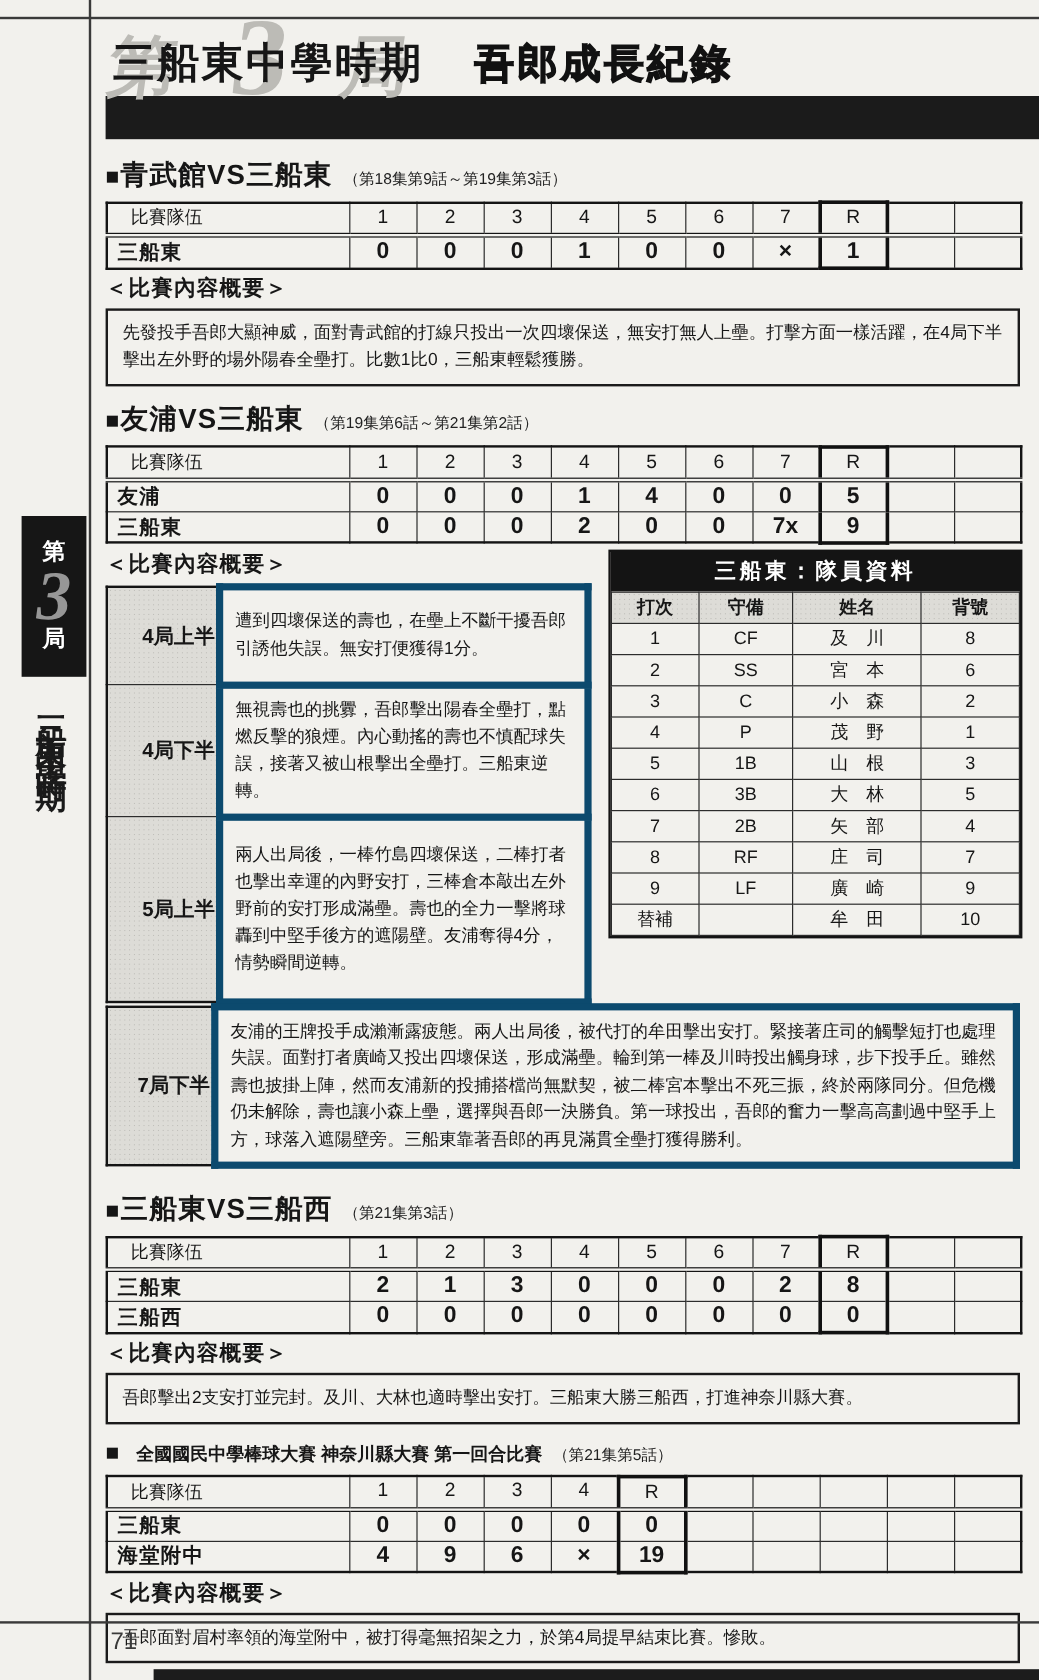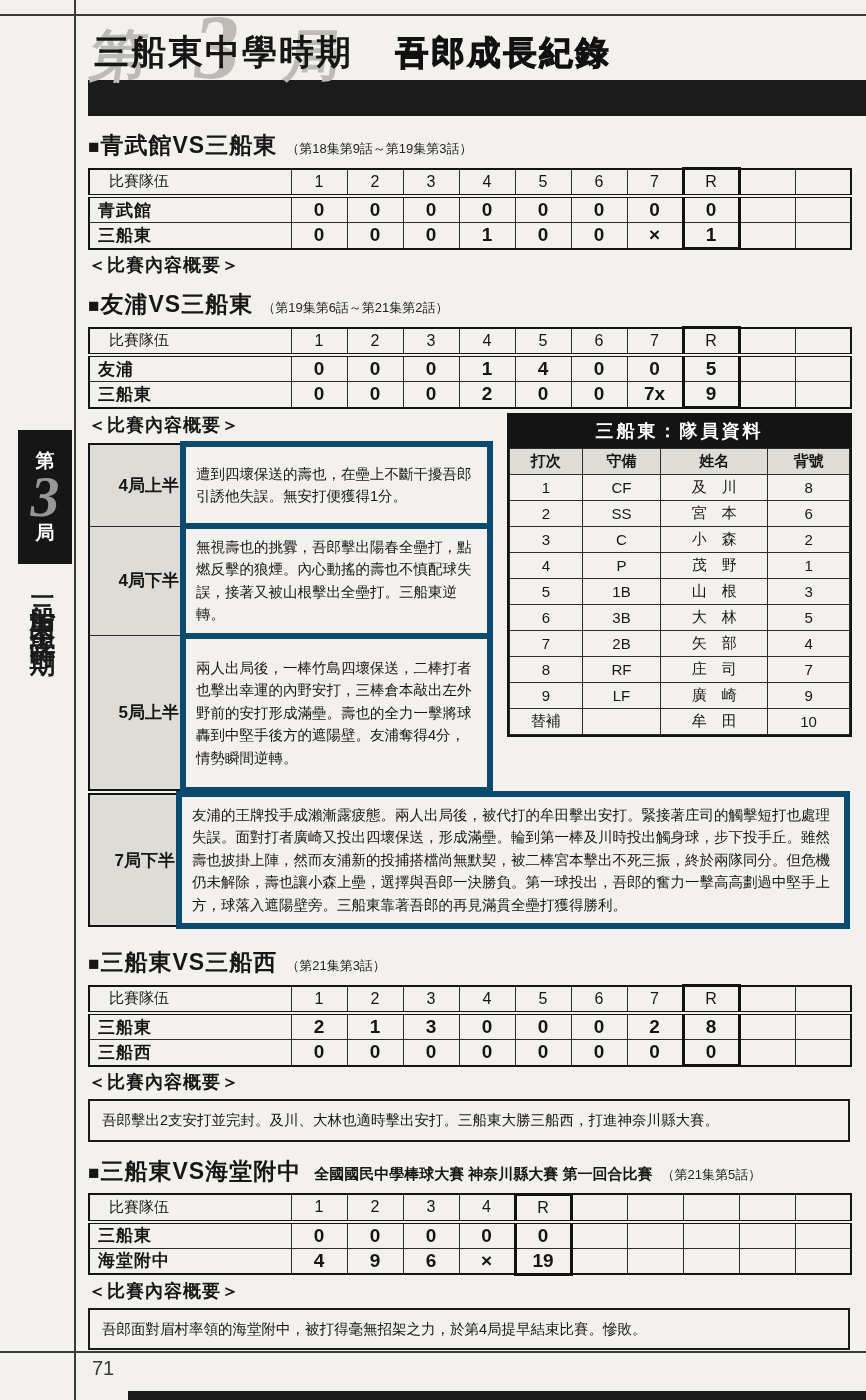--- a/index.html
+++ b/index.html
@@ -155,48 +155,38 @@
               <th>5</th>
               <th>6</th>
               <th>7</th>
               <th class="r-col">R</th>
               <th></th>
               <th></th>
             </tr>
           </thead>
           <tbody>
             <tr>
-              <td class="team">青武館</td>
-              <td class="score">0</td>
-              <td class="score">0</td>
-              <td class="score">0</td>
-              <td class="score">0</td>
-              <td class="score">0</td>
-              <td class="score">0</td>
-              <td class="score">0</td>
-              <td class="score r-col">0</td>
-              <td></td>
-              <td></td>
-            </tr>
-            <tr>
               <td class="team">三船東</td>
               <td class="score">0</td>
               <td class="score">0</td>
               <td class="score">0</td>
               <td class="score">1</td>
               <td class="score">0</td>
               <td class="score">0</td>
               <td class="score">×</td>
               <td class="score r-col">1</td>
               <td></td>
               <td></td>
             </tr>
           </tbody>
         </table>
       <h3 class="sum-heading">＜比賽內容概要＞</h3>
+      <div class="summary-box">
+        <p>先發投手吾郎大顯神威，面對青武館的打線只投出一次四壞保送，無安打無人上壘。打擊方面一樣活躍，在4局下半擊出左外野的場外陽春全壘打。比數1比0，三船東輕鬆獲勝。</p>
+      </div>
     </section>
 
     <section>
       <div class="game-heading g1h">
         <span class="bullet">■</span>
         <span class="game-name">友浦VS三船東</span>
         <span class="game-episodes">（第19集第6話～第21集第2話）</span>
       </div>
       <table class="scoreboard">
           <colgroup>
@@ -440,21 +430,20 @@
         </table>
       <h3 class="sum-heading">＜比賽內容概要＞</h3>
       <div class="summary-box">
         <p>吾郎擊出2支安打並完封。及川、大林也適時擊出安打。三船東大勝三船西，打進神奈川縣大賽。</p>
       </div>
     </section>
 
     <section>
       <div class="game-heading g3h">
         <span class="bullet">■</span>
-        <span class="game-name">三船東VS海堂附中</span>
         <span class="game-tournament">全國國民中學棒球大賽 神奈川縣大賽 第一回合比賽</span>
         <span class="game-episodes">（第21集第5話）</span>
       </div>
       <table class="scoreboard">
           <colgroup>
             <col style="width: 202px;">
             <col style="width: 56px;">
             <col style="width: 56px;">
             <col style="width: 56px;">
             <col style="width: 56px;">

